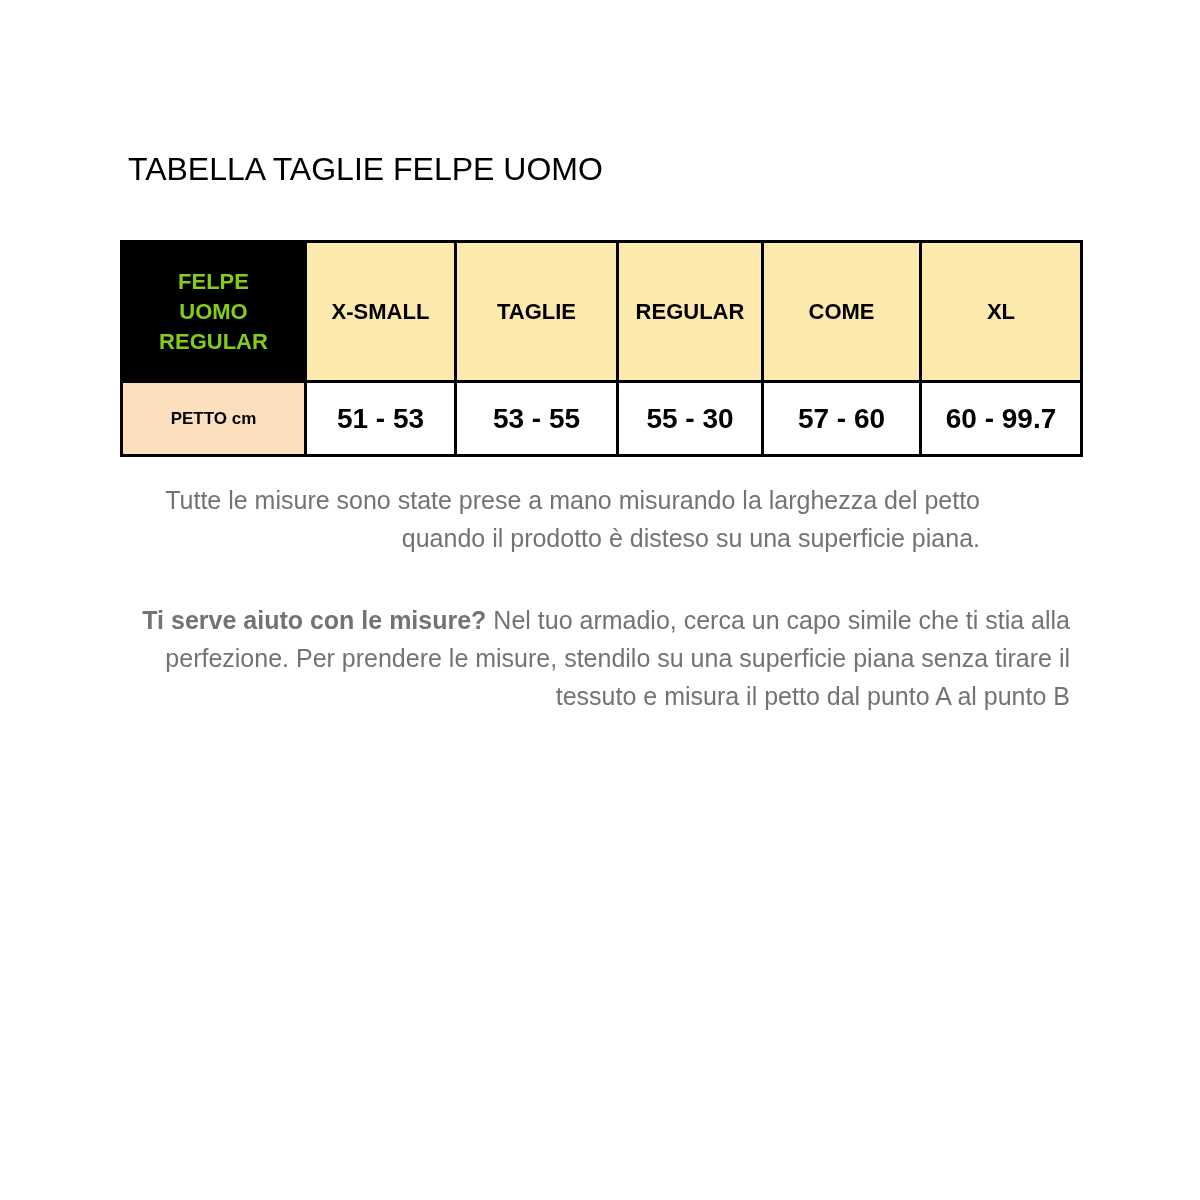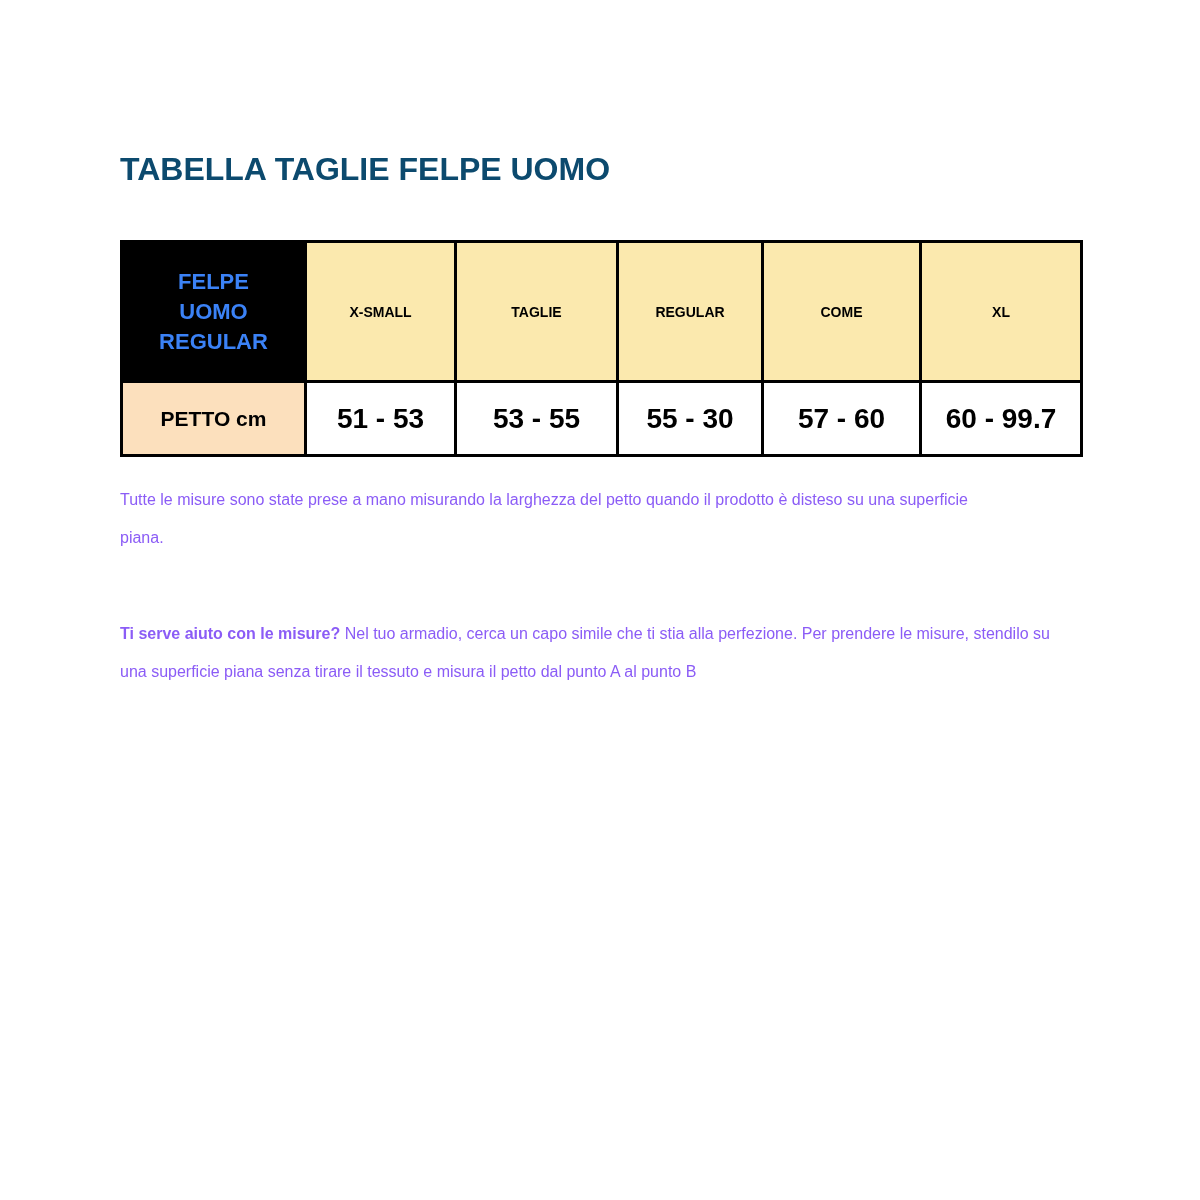--- a/index.html
+++ b/index.html
@@ -7,85 +7,86 @@
     width: 1200px;
     height: 1200px;
     background: #ffffff;
     font-family: "Liberation Sans", sans-serif;
     color: #000000;
   }
   .content {
     padding: 0 120px;
   }
   h1.page-title {
-    margin: 150px 0 0 0;
+    margin: 150px 0 0 8px;
     font-size: 32px;
     line-height: 38px;
-    font-weight: bold;
-    color: #0c4a6e;
+    font-weight: normal;
+    color: #000000;
   }
   table.size-table {
     margin-top: 52px;
     width: 960px;
     border-collapse: collapse;
     table-layout: fixed;
   }
   table.size-table td, table.size-table th {
     border: 3px solid #000000;
     text-align: center;
     vertical-align: middle;
     padding: 0;
   }
   tr.header-row td, tr.header-row th { height: 137px; }
   tr.data-row td { height: 71px; }
   .corner-cell {
     background: #000000;
-    color: #3b82f6;
+    color: #84cc16;
   }
   .corner-cell .corner-text {
     display: inline-block;
     max-width: 120px;
     font-size: 22px;
     font-weight: bold;
     line-height: 30px;
   }
   .size-header-cell {
     background: #FBE9AE;
-    font-size: 14px;
+    font-size: 22px;
     font-weight: bold;
     color: #000000;
   }
   .row-label-cell {
     background: #FCE0BD;
-    font-size: 21px;
+    font-size: 17px;
     font-weight: bold;
   }
   .value-cell {
     background: #ffffff;
     font-size: 28px;
     font-weight: bold;
   }
   h2.section-heading {
     margin: 195px 0 0 0;
     font-size: 32px;
     line-height: 38px;
     font-weight: bold;
   }
   p.body-paragraph {
     margin: 0;
-    font-size: 16px;
+    font-size: 25px;
     line-height: 38px;
-    color: #8b5cf6;
+    color: #737373;
+    text-align: right;
   }
   p.paragraph-measures {
     margin-top: 24px;
     max-width: 860px;
   }
   p.paragraph-help {
-    margin-top: 58px;
+    margin-top: 44px;
     max-width: 950px;
   }
   .bold-lead { font-weight: bold; }
 </style>
 </head>
 <body>
 
 <div class="content">
 
   <h1 class="page-title">TABELLA TAGLIE FELPE UOMO</h1>

